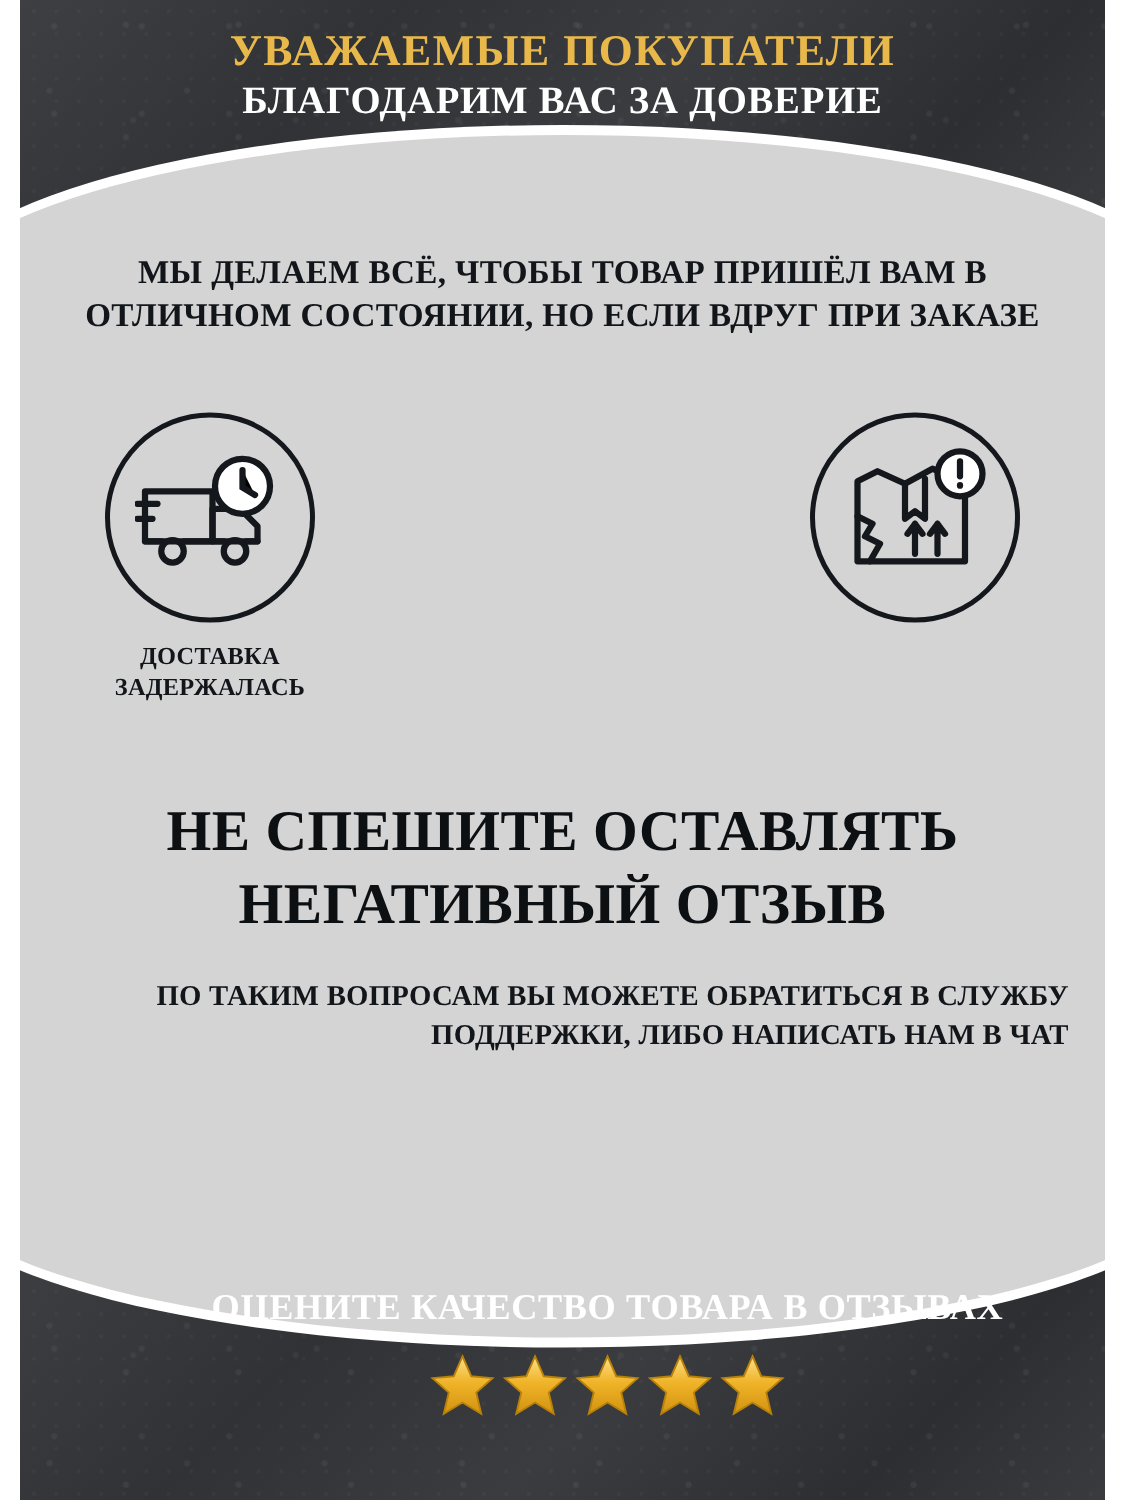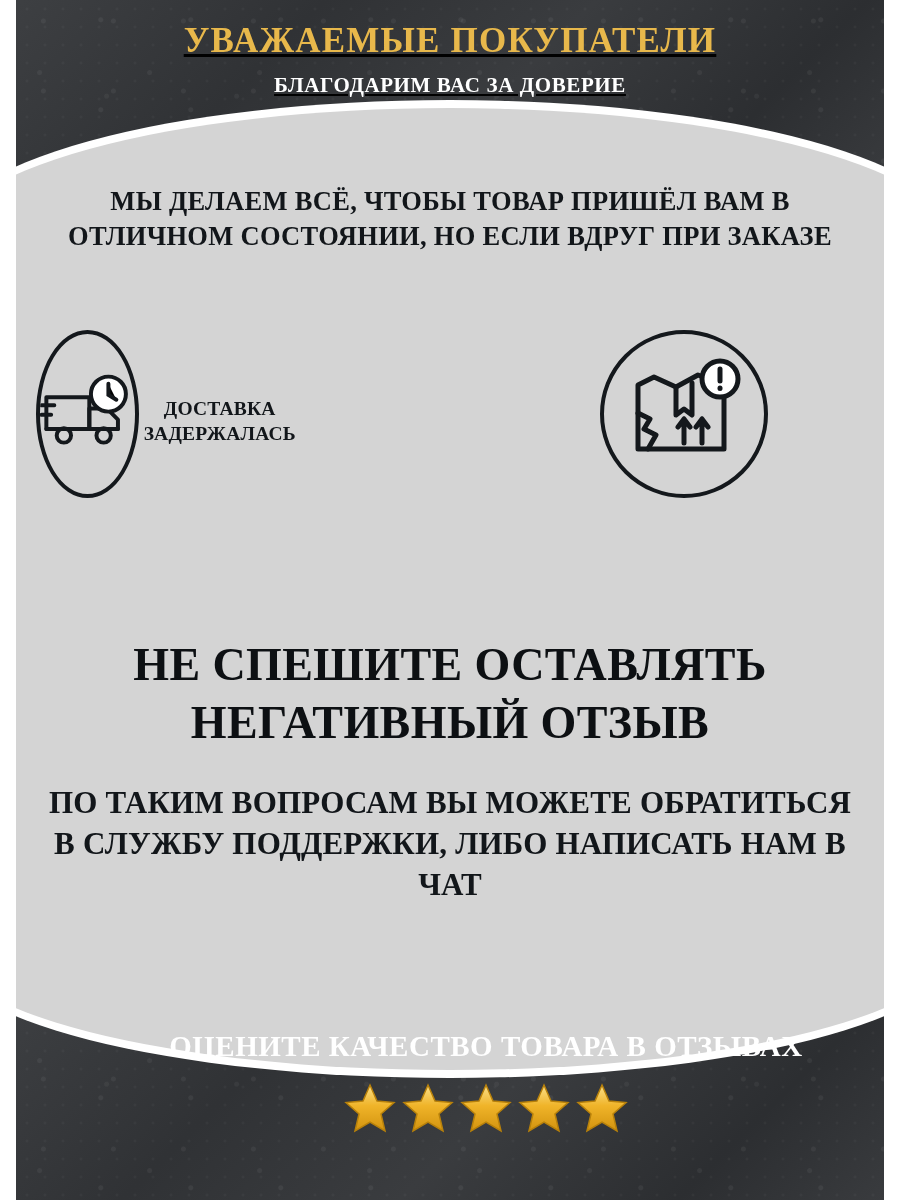--- a/index.html
+++ b/index.html
@@ -87,44 +87,42 @@
   #edge-right { right: 0; }
 
   
   #header-block {
     position: absolute;
     top: 22px;
     left: 0;
     width: 900px;
     text-align: center;
     z-index: 5;
-    text-decoration: underline;
   }
   #headline-gold {
     font-size: 35px;
     font-weight: bold;
     letter-spacing: 1.2px;
     color: #e8b84b;
     text-transform: uppercase;
     line-height: 1.1;
   }
   #headline-white {
-    margin-top: 12px;
-    font-size: 21px;
+    font-size: 31px;
     font-weight: bold;
     letter-spacing: 0.6px;
     color: #ffffff;
     text-transform: uppercase;
     line-height: 1.22;
   }
 
   
   #intro {
     position: absolute;
-    top: 184px;
+    top: 200px;
     left: 60px;
     width: 780px;
     text-align: center;
     font-size: 26.5px;
     font-weight: bold;
     line-height: 1.32;
     color: #12161a;
     text-transform: uppercase;
     letter-spacing: 0.3px;
   }
@@ -135,21 +133,21 @@
     top: 330px;
     left: 36px;
     width: 828px;
     display: flex;
     justify-content: space-between;
     align-items: flex-start;
   }
   .icon-item {
     width: 264px;
     display: flex;
-    flex-direction: row;
+    flex-direction: column;
     align-items: center;
   }
   .icon-circle {
     width: 160px;
     height: 160px;
     border: 4px solid #14181c;
     border-radius: 50%;
     display: flex;
     align-items: center;
     justify-content: center;
@@ -180,22 +178,22 @@
     color: #0d1013;
     text-transform: uppercase;
     letter-spacing: 0.4px;
   }
 
   #support-text {
     position: absolute;
     top: 782px;
     left: 45px;
     width: 810px;
-    text-align: center;
-    font-size: 31px;
+    text-align: right;
+    font-size: 23px;
     font-weight: bold;
     line-height: 1.33;
     color: #12161a;
     text-transform: uppercase;
     letter-spacing: 0.2px;
   }
 
   
   #footer-block {
     position: absolute;

